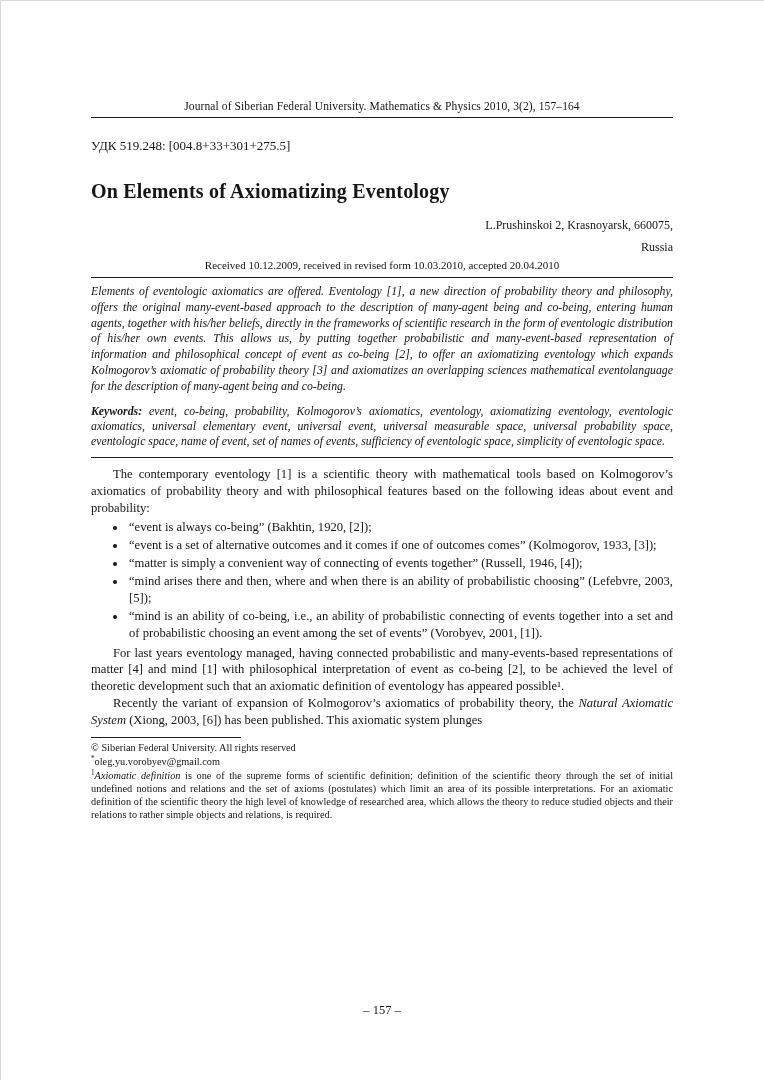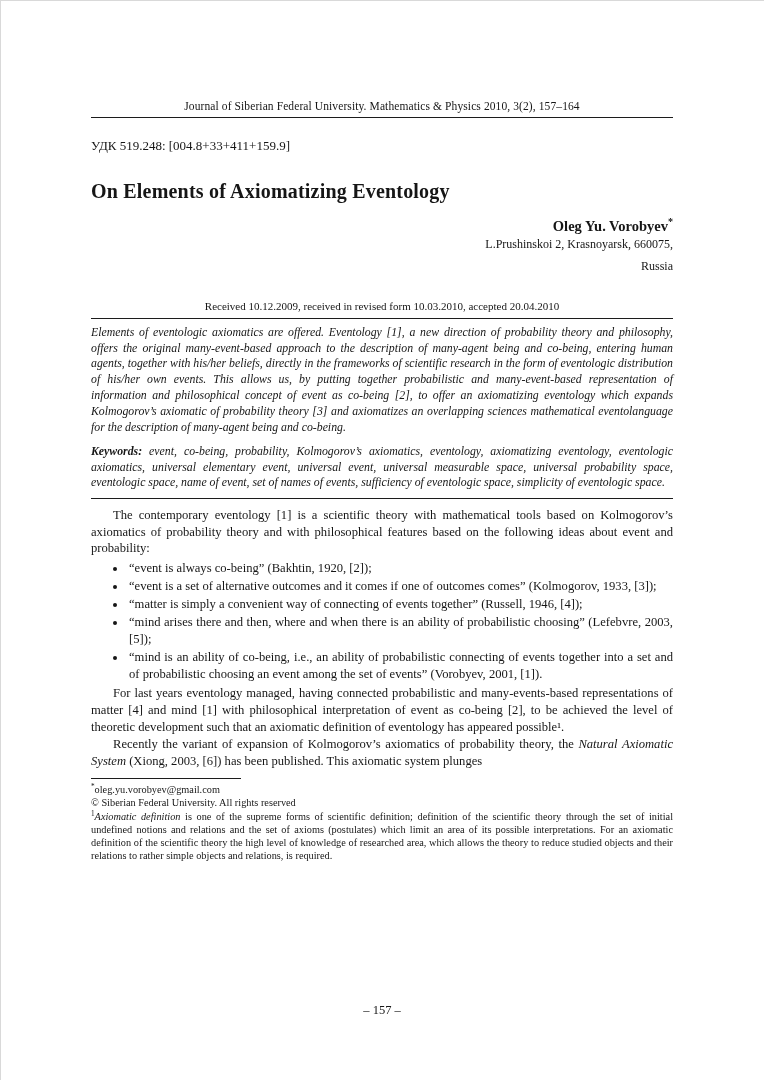--- a/index.html
+++ b/index.html
@@ -24,21 +24,21 @@
   .udc { margin-top: 20px; font-size: 13px; }
 
   .title { margin-top: 26px; font-size: 20px; font-weight: 700; letter-spacing: 0.2px; }
 
   .author-block { margin-top: 13px; text-align: right; }
   .author-name { font-size: 14.5px; font-weight: 700; }
   .author-name sup { font-size: 70%; }
   .affil { font-size: 12px; line-height: 1.25; margin-top: 2px; }
   .affil.country { margin-top: 7px; }
 
-  .received { margin-top: 26px; text-align: center; font-size: 11px; }
+  .received { margin-top: 4px; text-align: center; font-size: 11px; }
 
   .rule.abstract-top { margin-top: 6px; }
 
   .abstract {
     margin-top: 6px; font-size: 11.8px; font-style: italic;
     line-height: 1.34; text-align: justify; font-family: Liberation Serif, serif;
   }
   .keywords {
     margin-top: 9px; font-size: 11.8px; font-style: italic;
     line-height: 1.28; text-align: justify;
@@ -62,26 +62,25 @@
 </head>
 <body>
 
 <div class="sheet">
 
   <header class="journal-header">
     <div class="journal-line">Journal of Siberian Federal University. Mathematics &amp; Physics 2010, 3(2), 157–164</div>
     <div class="rule"></div>
   </header>
 
-  <div class="udc">УДК 519.248: [004.8+33+411+159.9]</div>
+  <div class="udc">УДК 519.248: [004.8+33+301+275.5]</div>
 
   <h1 class="title">On Elements of Axiomatizing Eventology</h1>
 
   <section class="author-block">
-    <div class="author-name"><span>Oleg Yu. Vorobyev</span><sup>*</sup></div>
     <div class="affil">L.Prushinskoi 2, Krasnoyarsk, 660075,</div>
     <div class="affil country">Russia</div>
   </section>
 
   <div class="received">Received 10.12.2009, received in revised form 10.03.2010, accepted 20.04.2010</div>
 
   <div class="rule abstract-top"></div>
 
   <p class="abstract">Elements of eventologic axiomatics are offered. Eventology [1], a new direction of probability theory and philosophy, offers the original many-event-based approach to the description of many-agent being and co-being, entering human agents, together with his/her beliefs, directly in the frameworks of scientific research in the form of eventologic distribution of his/her own events. This allows us, by putting together probabilistic and many-event-based representation of information and philosophical concept of event as co-being [2], to offer an axiomatizing eventology which expands Kolmogorov’s axiomatic of probability theory [3] and axiomatizes an overlapping sciences mathematical eventolanguage for the description of many-agent being and co-being.</p>
 
@@ -100,20 +99,20 @@
       <li>“mind is an ability of co-being, i.e., an ability of probabilistic connecting of events together into a set and of probabilistic choosing an event among the set of events” (Vorobyev, 2001, [1]).</li>
     </ul>
 
     <p class="para">For last years eventology managed, having connected probabilistic and many-events-based representations of matter [4] and mind [1] with philosophical interpretation of event as co-being [2], to be achieved the level of theoretic development such that an axiomatic definition of eventology has appeared possible¹.</p>
 
     <p class="para"><span>Recently the variant of expansion of Kolmogorov’s axiomatics of probability theory, the </span><span class="it">Natural Axiomatic System</span><span> (Xiong, 2003, [6]) has been published.  This axiomatic system plunges</span></p>
   </section>
 
   <footer class="footnotes">
     <div class="fn-rule"></div>
+    <div class="fn">© Siberian Federal University. All rights reserved</div>
     <div class="fn"><sup>*</sup><span>oleg.yu.vorobyev@gmail.com</span></div>
-    <div class="fn">© Siberian Federal University. All rights reserved</div>
     <div class="fn"><sup>1</sup><span class="it">Axiomatic definition</span><span> is one of the supreme forms of scientific definition; definition of the scientific theory through the set of initial undefined notions and relations and the set of axioms (postulates) which limit an area of its possible interpretations. For an axiomatic definition of the scientific theory the high level of knowledge of researched area, which allows the theory to reduce studied objects and their relations to rather simple objects and relations, is required.</span></div>
   </footer>
 
   <div class="page-number">– 157 –</div>
 
 </div>
 
 </body></html>

